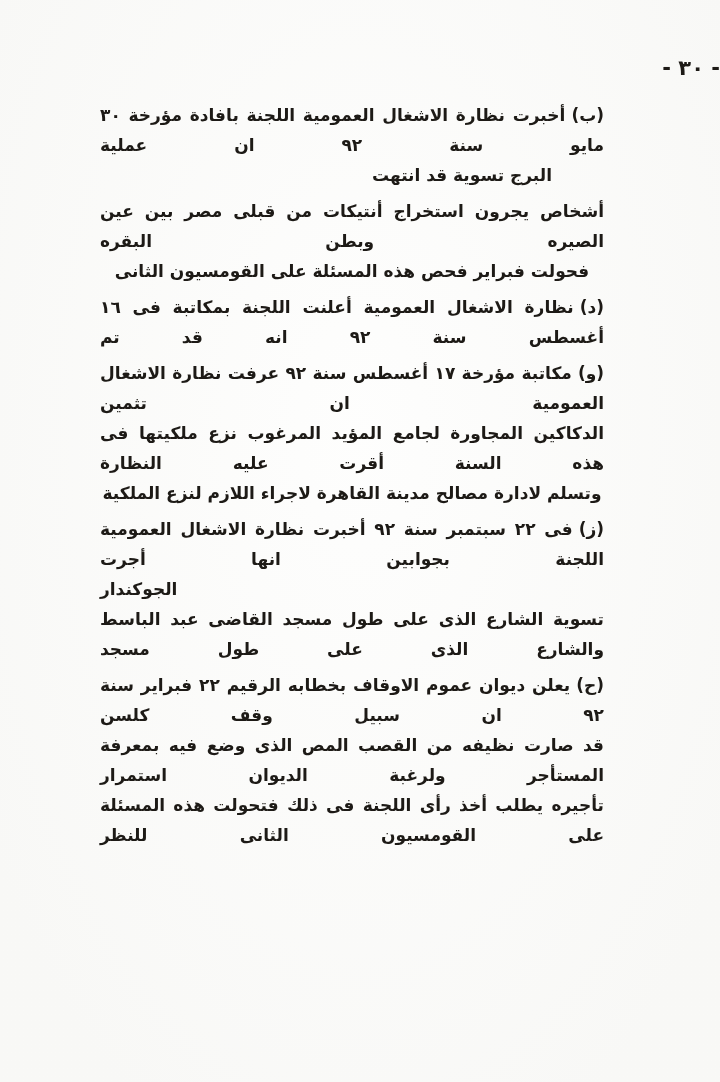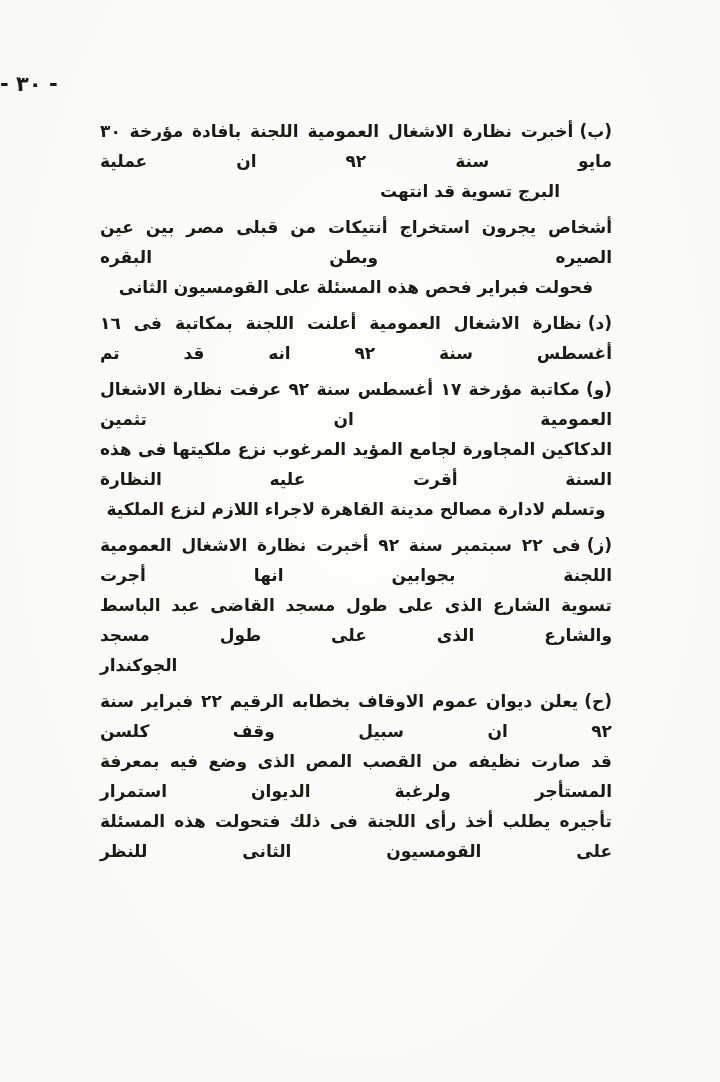--- a/index.html
+++ b/index.html
@@ -21,36 +21,36 @@
   }
   .scan-page {
     position: relative;
     width: 720px;
     height: 1082px;
     background:
       radial-gradient(ellipse at 50% 40%, rgba(255,255,255,0.6) 0%, rgba(0,0,0,0.015) 85%),
       var(--paper);
   }
   .page-number {
-    padding-top: 72px;
-    text-align: left;
+    padding-top: 56px;
+    text-align: right;
     font-size: 21px;
     font-weight: bold;
     letter-spacing: 3px;
   }
   .text-block {
     width: 520px;
     margin: 20px auto 0 auto;
     direction: rtl;
     font-size: 17px;
     font-weight: bold;
     text-rendering: optimizeLegibility;
   }
   .para {
-    margin: 0 8px 6px 0;
+    margin: 0 16px 6px 0;
   }
   .line {
     line-height: 30px;
     min-height: 30px;
   }
   
   .line.full {
     text-align: justify;
     text-align-last: justify;
   }
@@ -80,22 +80,22 @@
       <div class="para">
         <div class="line full"><span class="marker">(د)</span>نظارة الاشغال العمومية أعلنت اللجنة بمكاتبة فى ١٦ أغسطس سنة ٩٢ انه قد تم</div>
       </div>
       <div class="para">
         <div class="line full"><span class="marker">(و)</span>مكاتبة مؤرخة ١٧ أغسطس سنة ٩٢ عرفت نظارة الاشغال العمومية ان تثمين</div>
         <div class="line full">الدكاكين المجاورة لجامع المؤيد المرغوب نزع ملكيتها فى هذه السنة أقرت عليه النظارة</div>
         <div class="line last align-center">وتسلم لادارة مصالح مدينة القاهرة لاجراء اللازم لنزع الملكية</div>
       </div>
       <div class="para">
         <div class="line full"><span class="marker">(ز)</span>فى ٢٢ سبتمبر سنة ٩٢ أخبرت نظارة الاشغال العمومية اللجنة بجوابين انها أجرت</div>
+        <div class="line last align-left">الجوكندار</div>
         <div class="line full">تسوية الشارع الذى على طول مسجد القاضى عبد الباسط والشارع الذى على طول مسجد</div>
-        <div class="line last align-left">الجوكندار</div>
       </div>
       <div class="para">
         <div class="line full"><span class="marker">(ح)</span>يعلن ديوان عموم الاوقاف بخطابه الرقيم ٢٢ فبراير سنة ٩٢ ان سبيل وقف كلسن</div>
         <div class="line full">قد صارت نظيفه من القصب المص الذى وضع فيه بمعرفة المستأجر ولرغبة الديوان استمرار</div>
         <div class="line full">تأجيره يطلب أخذ رأى اللجنة فى ذلك فتحولت هذه المسئلة على القومسيون الثانى للنظر</div>
       </div>
     </div>
 </div>
 
 </body></html>

